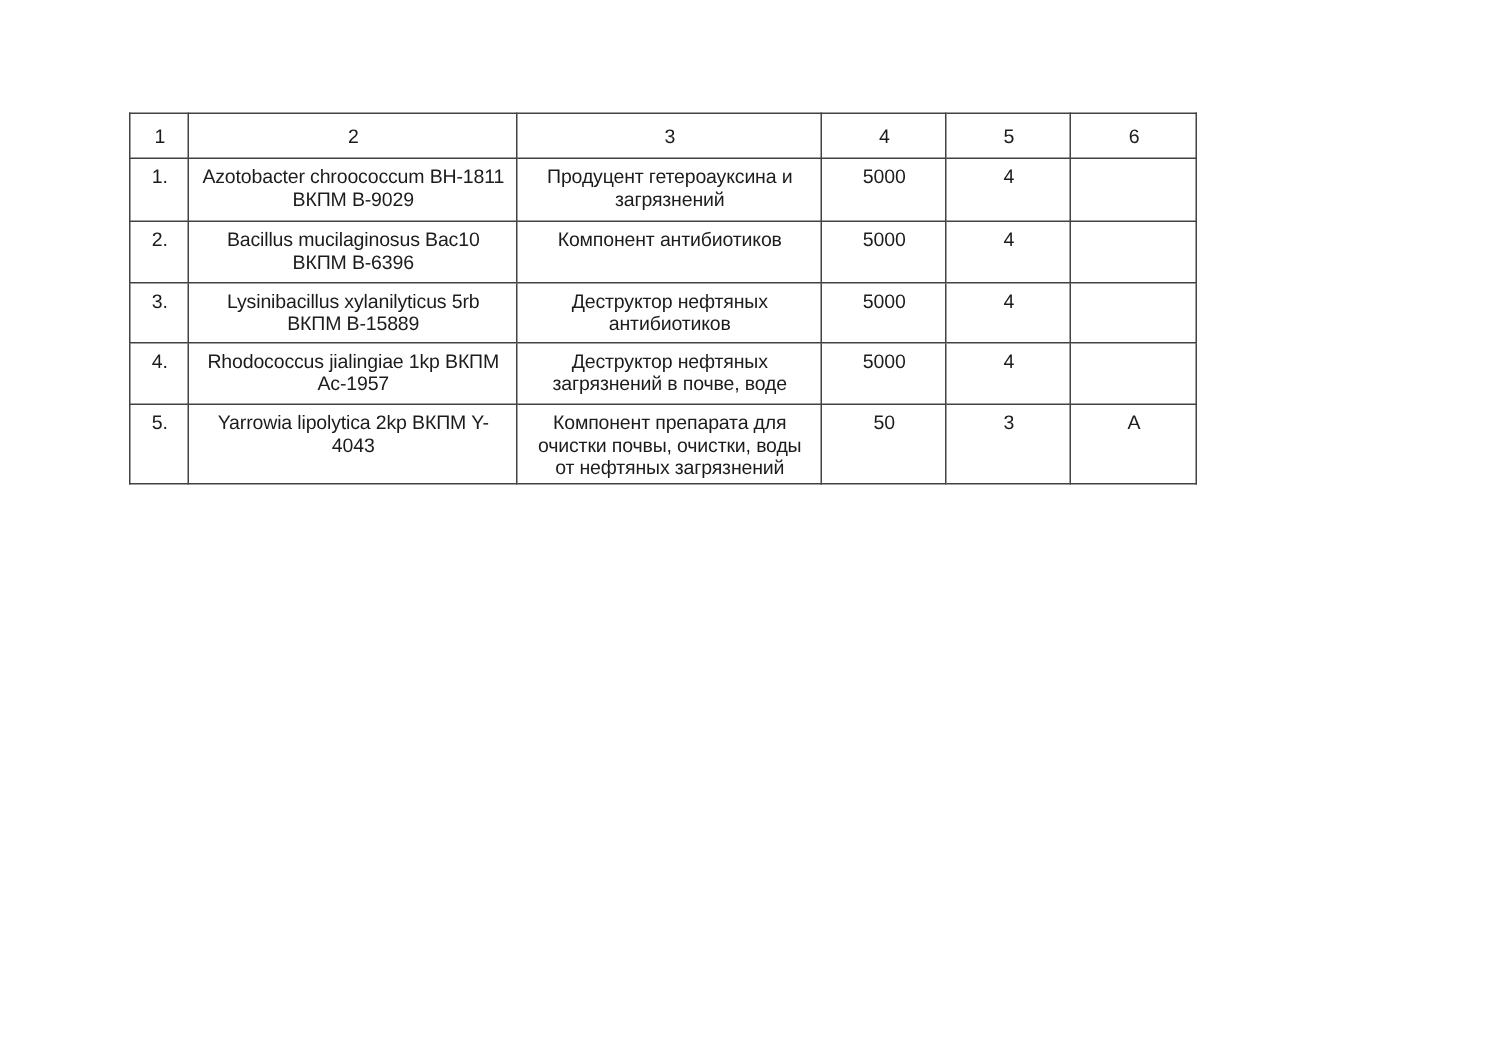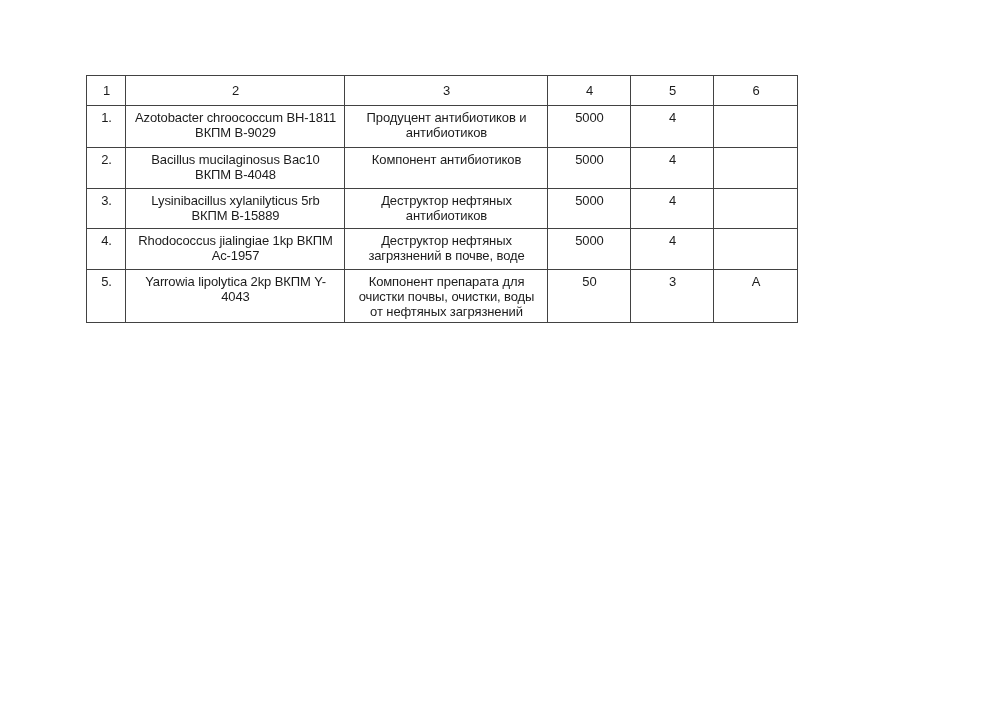--- a/index.html
+++ b/index.html
@@ -81,28 +81,28 @@
         <td>3</td>
         <td>4</td>
         <td>5</td>
         <td>6</td>
       </tr>
     </thead>
     <tbody>
       <tr class="r1">
         <td class="c-center">1.</td>
         <td>Azotobacter chroococcum ВН-1811 ВКПМ В-9029</td>
-        <td>Продуцент антибиотиков и антибиотиков</td>
+        <td>Продуцент гетероауксина и загрязнений</td>
         <td class="c-center">5000</td>
         <td class="c-center">4</td>
         <td class="c-center"></td>
       </tr>
       <tr class="r2">
         <td class="c-center">2.</td>
-        <td>Bacillus mucilaginosus Bac10 ВКПМ В-4048</td>
+        <td>Bacillus mucilaginosus Bac10 ВКПМ В-6396</td>
         <td>Компонент антибиотиков</td>
         <td class="c-center">5000</td>
         <td class="c-center">4</td>
         <td class="c-center"></td>
       </tr>
       <tr class="r3">
         <td class="c-center">3.</td>
         <td>Lysinibacillus xylanilyticus 5rb ВКПМ В-15889</td>
         <td>Деструктор нефтяных антибиотиков</td>
         <td class="c-center">5000</td>

